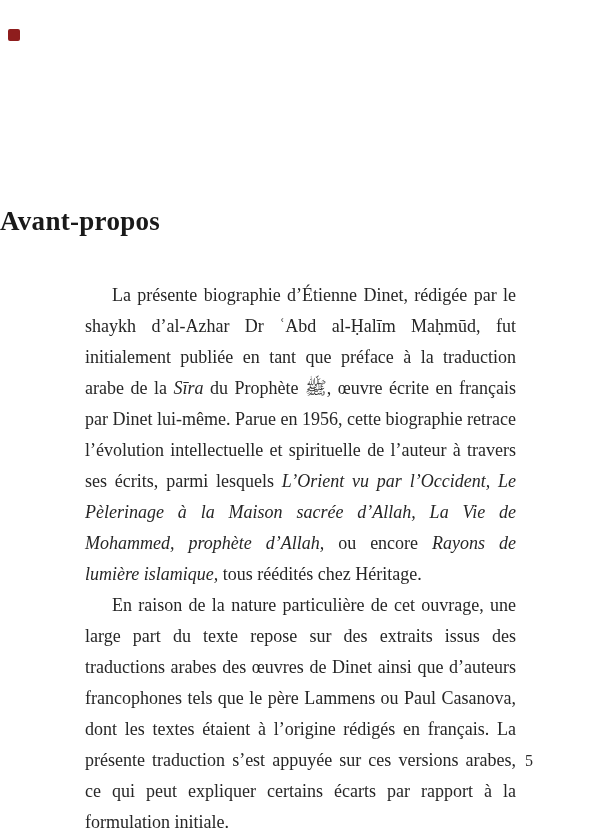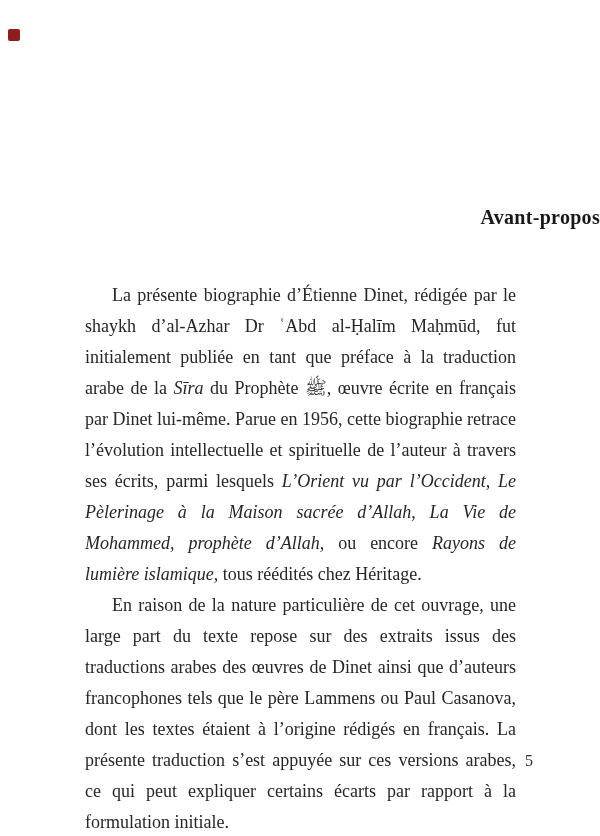--- a/index.html
+++ b/index.html
@@ -20,22 +20,22 @@
     height: 12px;
     border-radius: 2px;
     background: #8e1d1d; 
   }
   .title {
     position: absolute;
     top: 206px;
     left: 0;
     width: 100%;
     margin: 0;
-    text-align: right;
-    font-size: 20px;
+    text-align: left;
+    font-size: 27px;
     font-weight: bold;
     color: #191919;
     letter-spacing: 0.3px;
   }
   .body-text {
     position: absolute;
     left: 85px;
     top: 280px;
     width: 431px;
     font-size: 18px;

